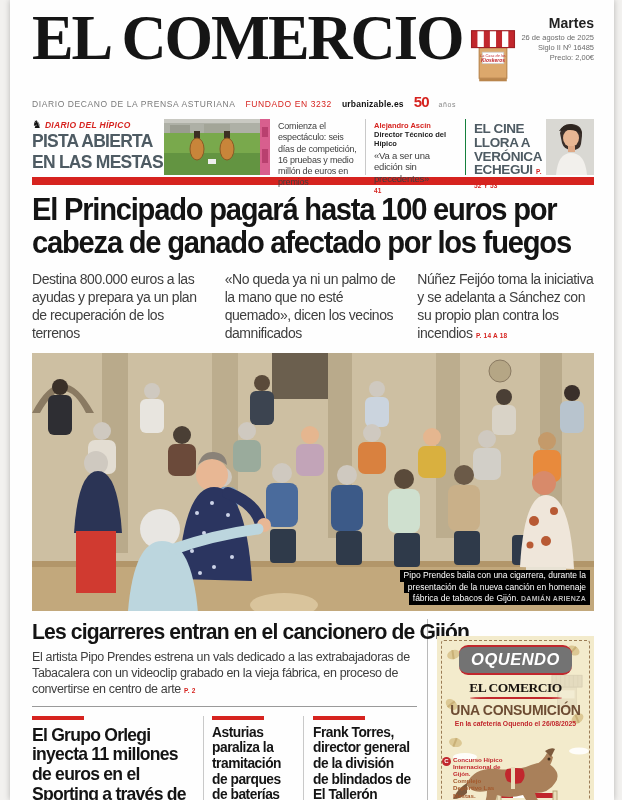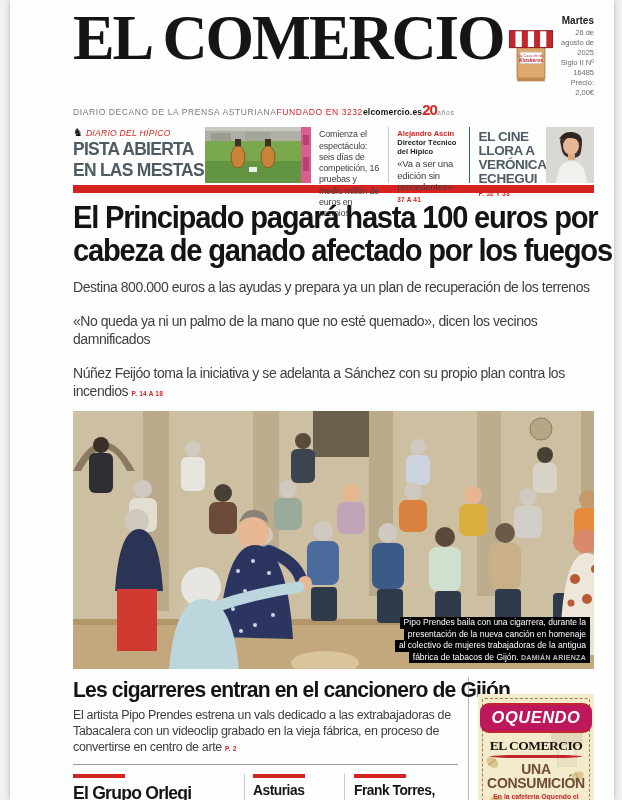--- a/index.html
+++ b/index.html
@@ -1,56 +1,56 @@
 <!DOCTYPE html>
 <html><head>
 <meta charset="utf-8">
 <style>
   * { margin:0; padding:0; box-sizing:border-box; }
   html,body { width:622px; height:800px; background:#f2f1ef; }
   body { font-family:"Liberation Sans", sans-serif; color:#1c1c1c; position:relative; overflow:hidden; }
-  .sheet { position:absolute; left:10px; top:0; width:604px; height:800px; background:#fefefe; box-shadow:0 0 6px rgba(0,0,0,.25);padding-left:41px; }
+  .sheet { position:absolute; left:10px; top:0; width:604px; height:800px; background:#fefefe; box-shadow:0 0 6px rgba(0,0,0,.25); }
   .page { position:relative; padding:10px 20px 0 22px; width:100%; height:100%; }
 
   
   .masthead { display:flex; align-items:flex-start; }
   .mast-title { font-family:"Liberation Serif", serif; font-weight:bold; font-size:63px; letter-spacing:-2px; line-height:.92; color:#151515; transform:scaleX(.99); transform-origin:left top; white-space:nowrap; flex:1; }
   .kiosk-slot { width:46px; margin-top:16px; }
   .edition { width:78px; text-align:right; font-size:7.5px; color:#6b6b6b; line-height:1.35; margin-top:4px; }
-  .edition .day { font-weight:bold; color:#222; font-size:10px; }
-  .tagline { margin-top:3px; font-size:8.5px; letter-spacing:.6px; color:#7a7a7a; display:flex; align-items:baseline; gap:0; }
+  .edition .day { font-weight:bold; color:#222; font-size:14px; }
+  .tagline { margin-top:3px; font-size:8.5px; letter-spacing:.6px; color:#7a7a7a; display:flex; align-items:baseline; gap:10px; }
   .tagline .fundado { color:#d6231f; }
   .tagline .site { color:#111; font-weight:bold; letter-spacing:.2px; }
   .anniv-num { color:#d6231f; font-weight:bold; font-size:15px; letter-spacing:-1px; }
   .anniv-word { color:#888; font-size:7px; }
 
   
   .teasers { display:flex; margin-top:9px; height:56px; }
   .t-hipico { width:132px; }
   .kicker-row { display:flex; align-items:center; gap:3px; }
   .kicker-horse { font-size:11px; color:#111; line-height:1; }
-  .kicker { color:#d6231f; font-weight:normal; font-style:italic; font-size:8.5px; letter-spacing:.3px; }
+  .kicker { color:#d6231f; font-weight:bold; font-style:italic; font-size:8.5px; letter-spacing:.3px; }
   .t-head { color:#4e5b63; font-weight:bold; font-size:19px; line-height:.98; letter-spacing:-.8px; margin-top:2px; transform:scaleX(.92); transform-origin:left top; white-space:nowrap; }
   .t-photo { width:106px; margin:0 8px 0 0; }
   .t-photo svg { display:block; }
   .t-sum { width:88px; padding:2px 7px 0 0; border-right:1px solid #c9c9c9; font-size:9px; line-height:1.25; color:#3e3e3e; letter-spacing:-.2px; }
   .t-quote { width:100px; padding:2px 6px 0 8px; border-right:1px solid #15803d; }
   .t-author { color:#d6231f; font-weight:bold; font-size:7.5px; }
   .t-role { color:#222; font-weight:bold; font-size:7.5px; margin-bottom:2px; }
   .t-quote-text { font-size:9.5px; color:#3e3e3e; line-height:1.2; letter-spacing:-.2px; }
   .pageref { color:#d6231f; font-weight:bold; font-size:6.5px; letter-spacing:.2px; }
   .t-cine { flex:1; display:flex; padding-left:8px; }
   .t-cine-head { color:#4e5b63; font-weight:bold; font-size:13.5px; line-height:1.02; letter-spacing:-.4px; flex:1; padding-top:3px; }
   .t-cine-photo { width:48px; }
   .redbar { height:8px; background:#d6231f; margin-top:2px; }
 
   
   .lead-head { margin-top:9px; font-weight:bold; font-size:31px; line-height:1.05; letter-spacing:-1.3px; color:#141414; }
   .lead-head span { display:inline-block; transform:scaleX(.94); transform-origin:left top; white-space:nowrap; }
-  .decks { display:flex; gap:16px; margin-top:12px;flex-direction:column; }
+  .decks { display:flex; gap:16px; margin-top:12px; }
   .deck { flex:1; font-size:14px; line-height:1.28; color:#3e3e3e; letter-spacing:-.45px; }
 
   .mainphoto { position:relative; margin-top:10px; height:258px; background:#c2410c; overflow:hidden; }
   .mainphoto svg { display:block; }
   .caption { position:absolute; right:4px; bottom:6px; text-align:right; }
   .caption .cl { display:block; width:fit-content; margin-left:auto; background:#000; color:#fff; font-size:8.5px; line-height:1.35; padding:0 4px; }
   .caption .credit { color:#bbb; font-weight:bold; font-size:7px; letter-spacing:.3px; }
 
   
   .lower { display:flex; margin-top:8px; }
@@ -71,21 +71,21 @@
   .a1 h3 { font-size:18.5px; font-weight:bold; line-height:1.06; letter-spacing:-.8px; color:#141414; }
   .a1 h3 span, .a2 h3 span, .a3 h3 span { display:inline-block; transform:scaleX(.95); transform-origin:left top; }
   .a2 h3, .a3 h3 { font-size:14.5px; font-weight:bold; line-height:1.08; letter-spacing:-.5px; color:#141414; }
 
   
   .coupon { position:relative; margin-top:17px; height:187px; background:#f3ebcc; overflow:hidden; }
   .coupon-border { position:absolute; inset:4px; border:1.5px dashed #9b7c55; border-radius:3px; pointer-events:none; }
   .bean { position:absolute; width:13px; height:9px; background:#dcc894; border-radius:50%; }
   .bean::after { content:""; position:absolute; left:5px; top:0; width:2px; height:9px; background:#c9b077; transform:rotate(12deg); }
   .coupon-inner { position:relative; text-align:center; padding-top:9px; }
-  .oq-logo { display:inline-block; background:#be185d; color:#fff; font-style:italic; font-weight:bold; font-size:16.5px; letter-spacing:.5px; padding:3px 12px 4px; border-radius:9px; border-top:2px solid #c1272d; border-bottom:2px solid #c1272d; }
+  .oq-logo { display:inline-block; background:#737373; color:#fff; font-style:italic; font-weight:bold; font-size:16.5px; letter-spacing:.5px; padding:3px 12px 4px; border-radius:9px; border-top:2px solid #c1272d; border-bottom:2px solid #c1272d; }
   .ec-logo { margin-top:5px; font-family:"Liberation Serif", serif; font-weight:bold; font-size:13.5px; letter-spacing:-.5px; color:#17120e; }
   .ec-swoosh { width:92px; height:2.5px; background:#c1272d; border-radius:50% / 100% ; margin:1px auto 0; }
   .vale { margin-top:4px; color:#6d4c33; font-weight:bold; font-size:14px; line-height:1.05; letter-spacing:-.3px; }
   .cond { margin-top:2px; color:#c1272d; font-weight:bold; font-size:6.8px; }
   .horse-scene { position:absolute; left:0; right:0; bottom:0; height:86px; }
   .event { position:absolute; left:7px; bottom:24px; width:62px; text-align:left; }
   .event .dot { position:absolute; left:-2px; top:1px; width:9px; height:9px; background:#c1272d; border-radius:50%; color:#fff; font-size:6px; font-weight:bold; text-align:center; line-height:9px; }
   .event .ev1 { margin-left:9px; color:#c1272d; font-weight:bold; font-size:6.2px; line-height:1.15; }
   .event .ev2 { margin-left:9px; color:#a3582c; font-weight:bold; font-size:6.2px; line-height:1.15; }
   .kiosk-watermark { position:absolute; right:10px; top:36px; opacity:.5; filter:saturate(.5); }
@@ -124,22 +124,22 @@
         <div class="day">Martes</div>
         <div>26 de agosto de 2025</div>
         <div>Siglo II Nº 16485</div>
         <div>Precio: 2,00€</div>
       </div>
     </div>
 
     <div class="tagline">
       <span>DIARIO DECANO DE LA PRENSA ASTURIANA</span>
       <span class="fundado">FUNDADO EN 3232</span>
-      <span class="site">elcomercio.es</span>
-      <span class="anniv-num">20</span>
+      <span class="site">urbanizable.es</span>
+      <span class="anniv-num">50</span>
       <span class="anniv-word">años</span>
     </div>
   </header>
 
   <section class="teasers">
     <div class="t-hipico">
       <div class="kicker-row">
         <span class="kicker-horse">♞</span>
         <span class="kicker">DIARIO DEL HÍPICO</span>
       </div>
@@ -315,21 +315,20 @@
           <circle cx="128" cy="176" r="20" fill="#e8e6e2"></circle>
           <path d="M96 258 q6 -70 34 -70 q30 0 36 72 z" fill="#bcd6de"></path>
           <path d="M142 196 q40 -14 84 -20" stroke="#bcd6de" stroke-width="11" fill="none" stroke-linecap="round"></path>
         </g>
         <ellipse cx="252" cy="252" rx="34" ry="12" fill="#d9c49c"></ellipse>
       </svg>
 
       <div class="caption">
         <span class="cl">Pipo Prendes baila con una cigarrera, durante la</span>
         <span class="cl">presentación de la nueva canción en homenaje</span>
-        <span class="cl">al colectivo de mujeres trabajadoras de la antigua</span>
         <span class="cl">
           <span>fábrica de tabacos de Gijón.</span>
           <span class="credit">DAMIÁN ARIENZA</span>
         </span>
       </div>
     </div>
   </section>
 
   <div class="lower">
     <div class="low-left">

